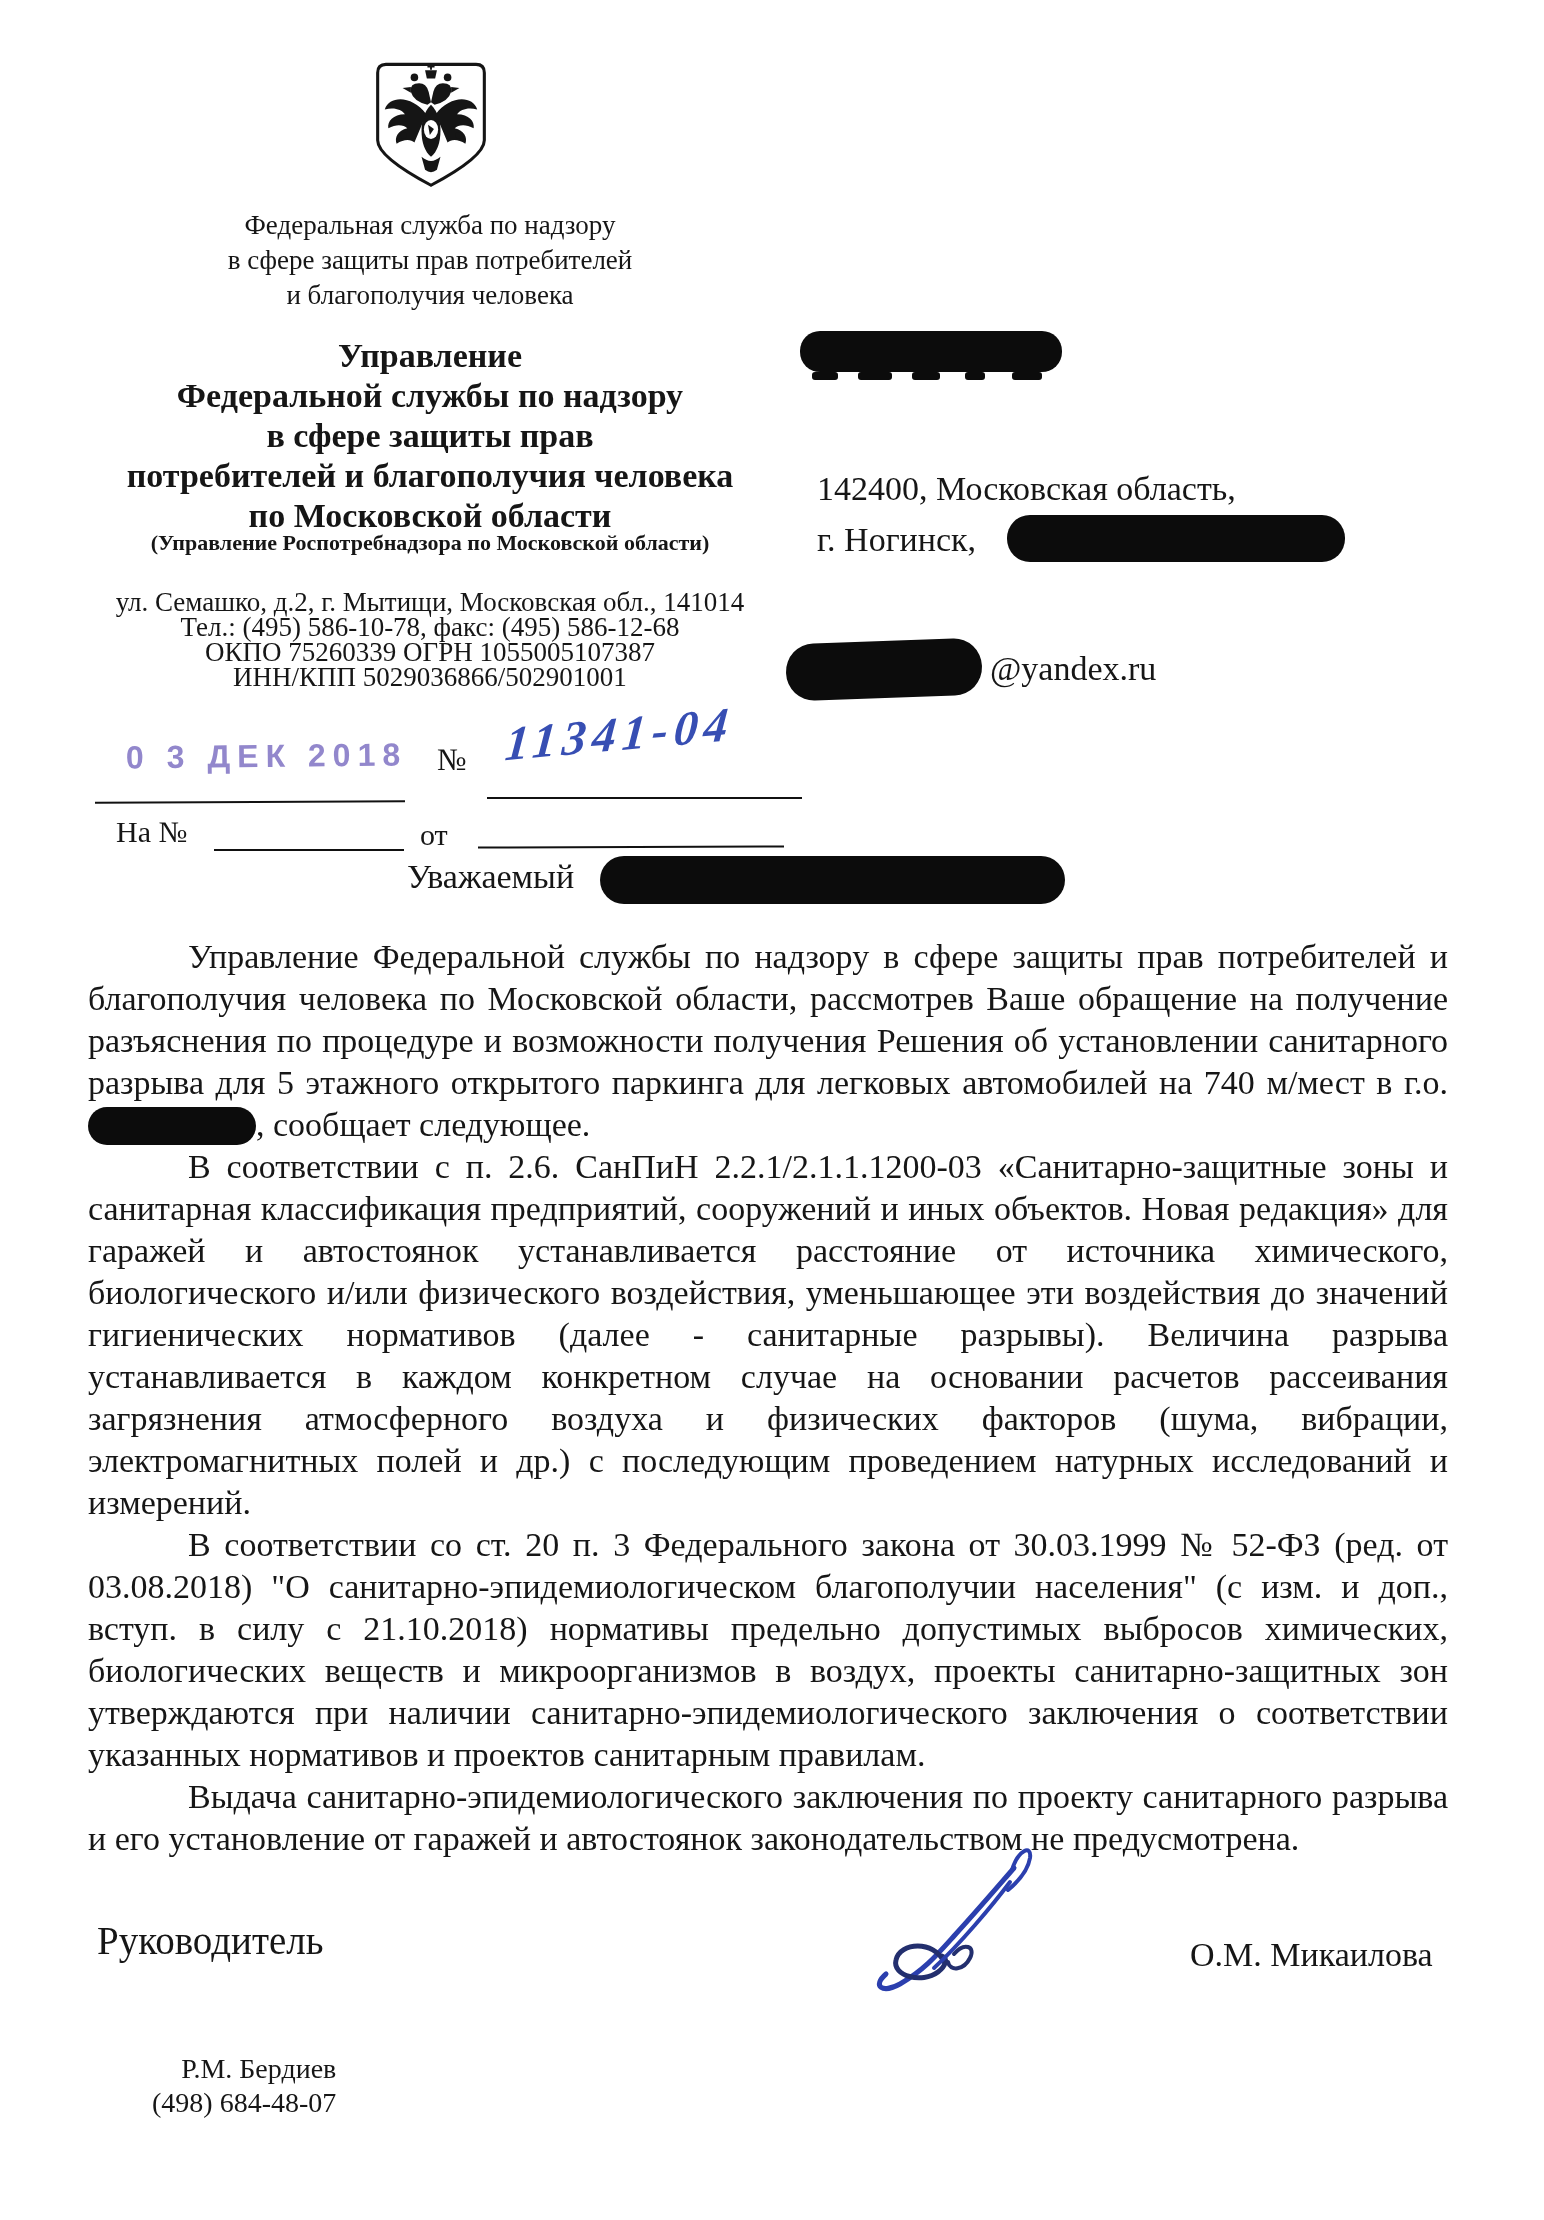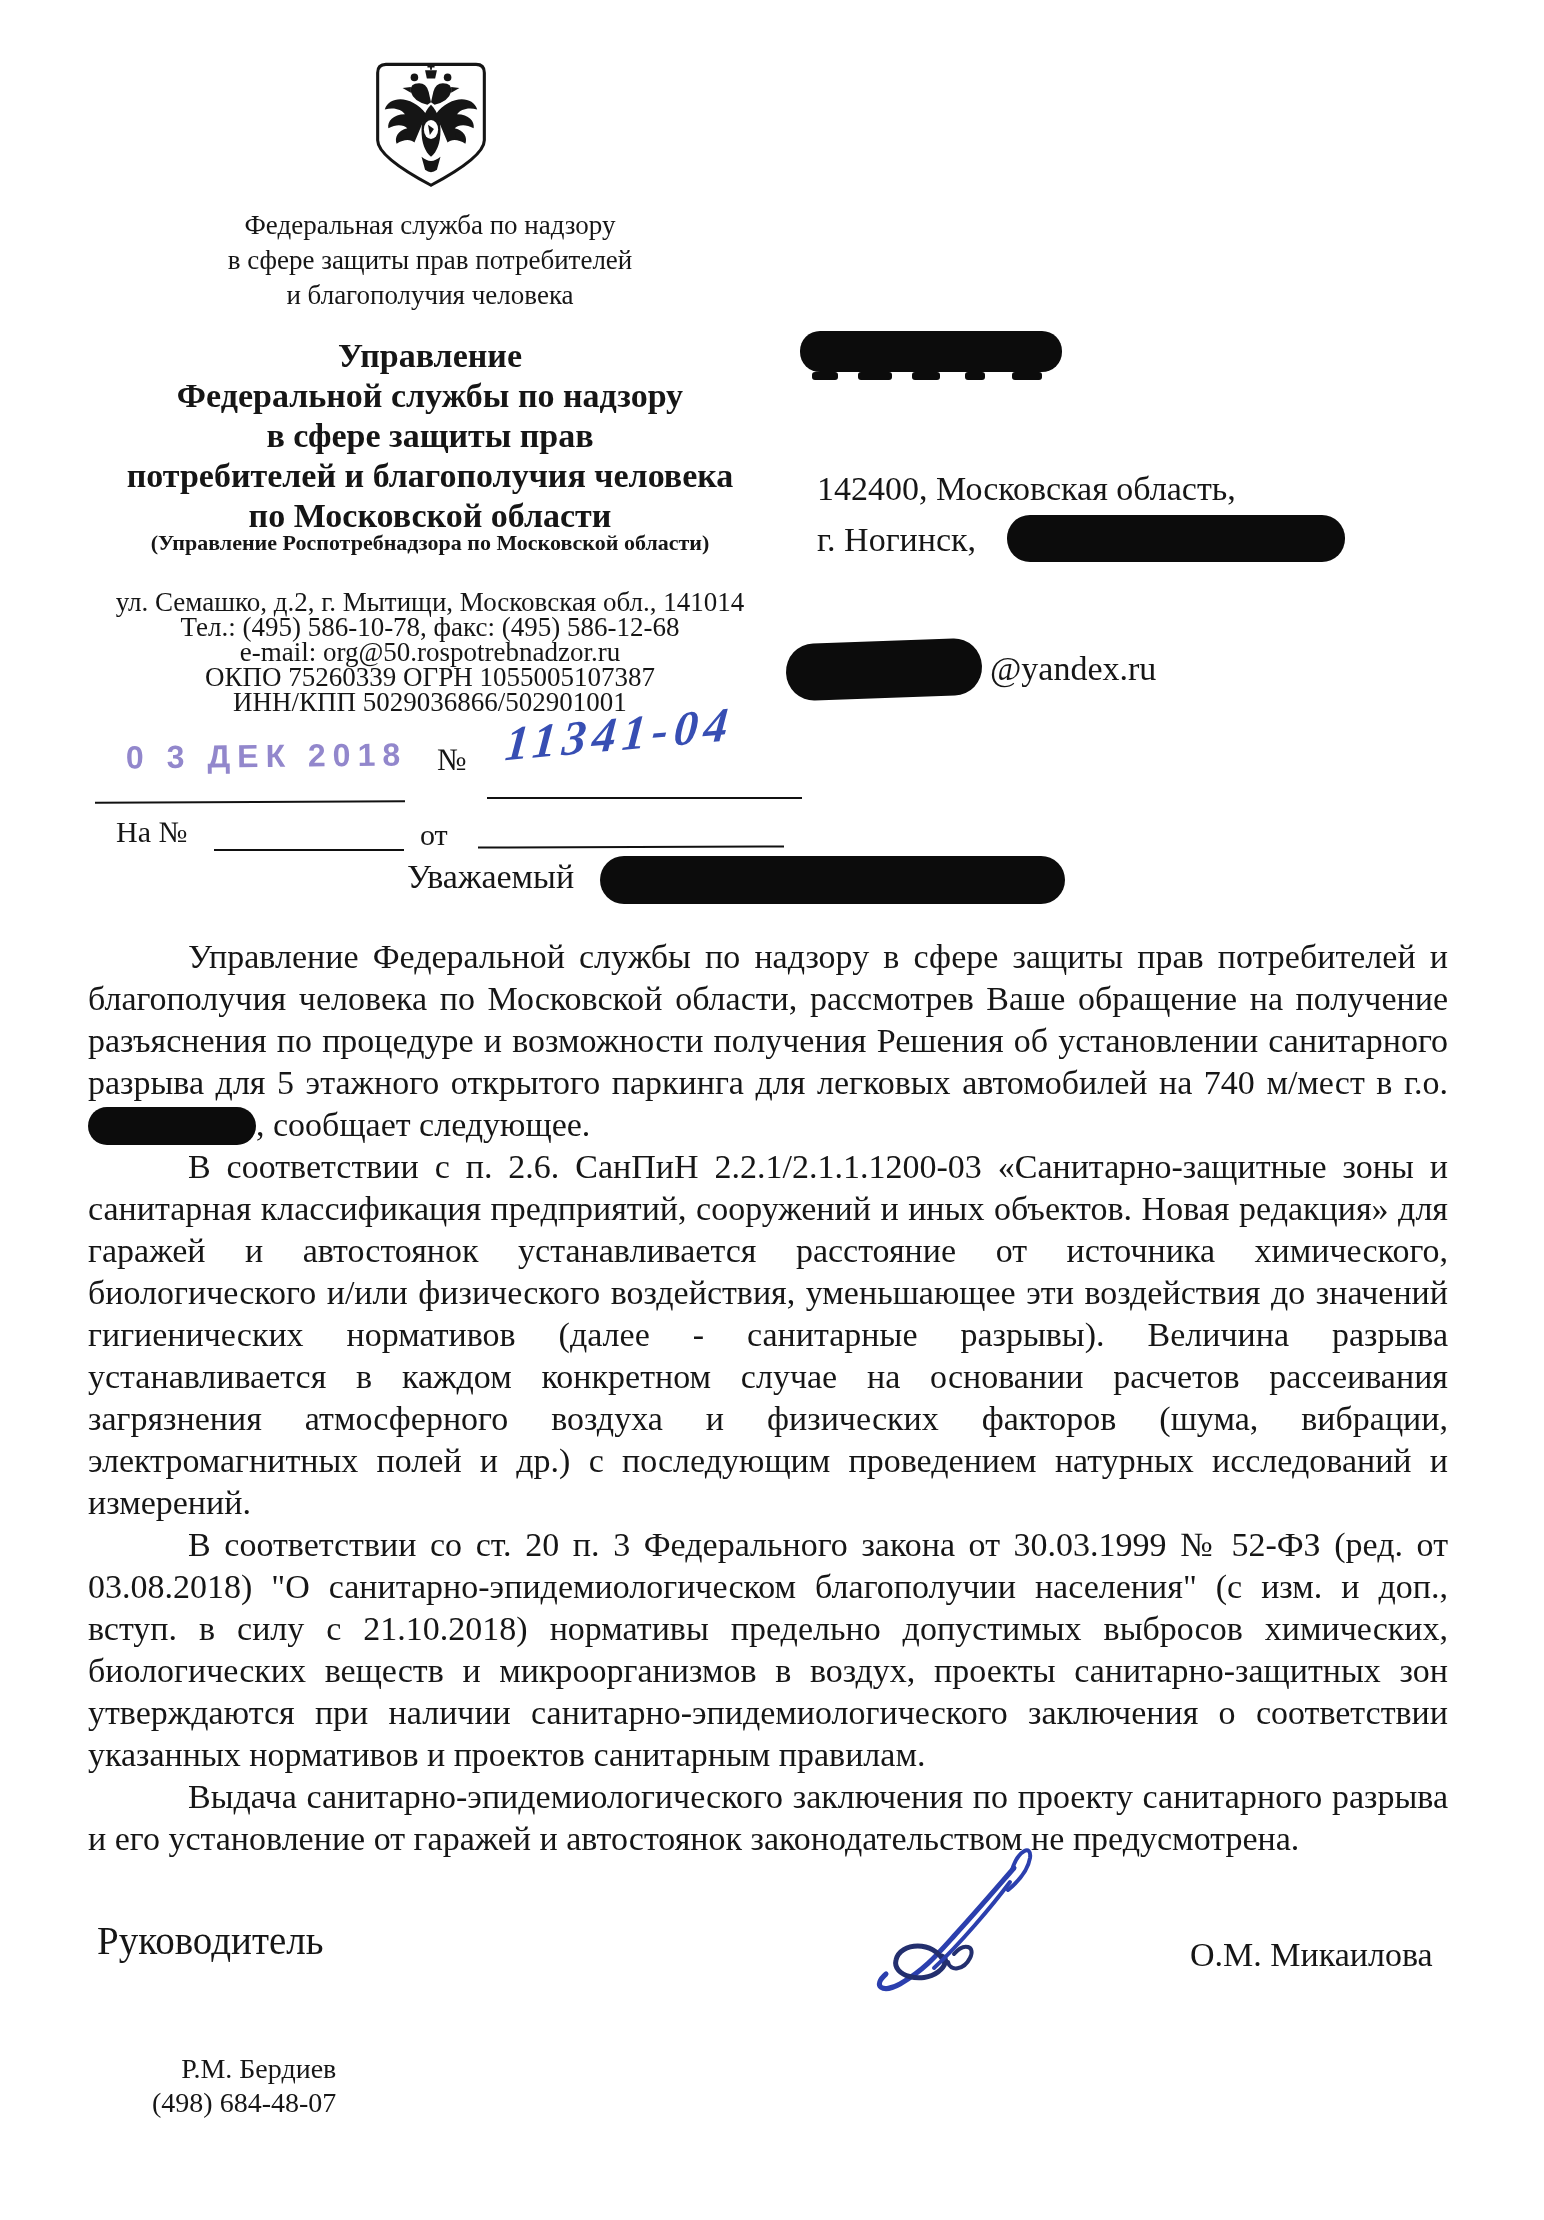--- a/index.html
+++ b/index.html
@@ -87,21 +87,20 @@
     <div>в сфере защиты прав</div>
     <div>потребителей и благополучия человека</div>
     <div>по Московской области</div>
   </div>
 
   <div class="abs lh-col dept-short">(Управление Роспотребнадзора по Московской области)</div>
 
   <div class="abs lh-col addr">
     <div>ул. Семашко, д.2, г. Мытищи, Московская обл., 141014</div>
     <div>Тел.: (495) 586-10-78, факс: (495) 586-12-68</div>
-    <div>e-mail: org@50.rospotrebnadzor.ru</div>
     <div>ОКПО 75260339  ОГРН 1055005107387</div>
     <div>ИНН/КПП 5029036866/502901001</div>
   </div>
 
   <div class="abs stamp">0 3 ДЕК 2018</div>
   <div class="abs no-label">№</div>
   <div class="abs handnum">11341-04</div>
 
   <div class="abs rule" style="left:95px;top:801px;width:310px;transform:rotate(-.3deg);"></div>
   <div class="abs rule" style="left:487px;top:797px;width:315px;"></div>

